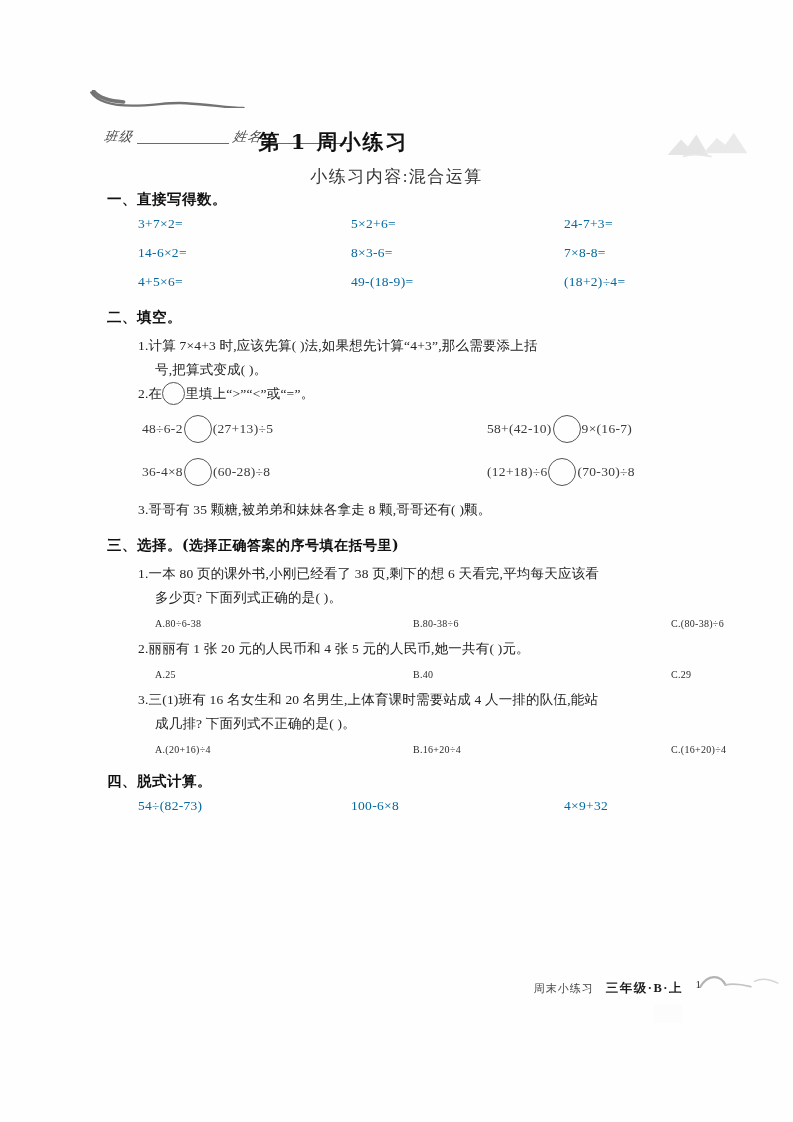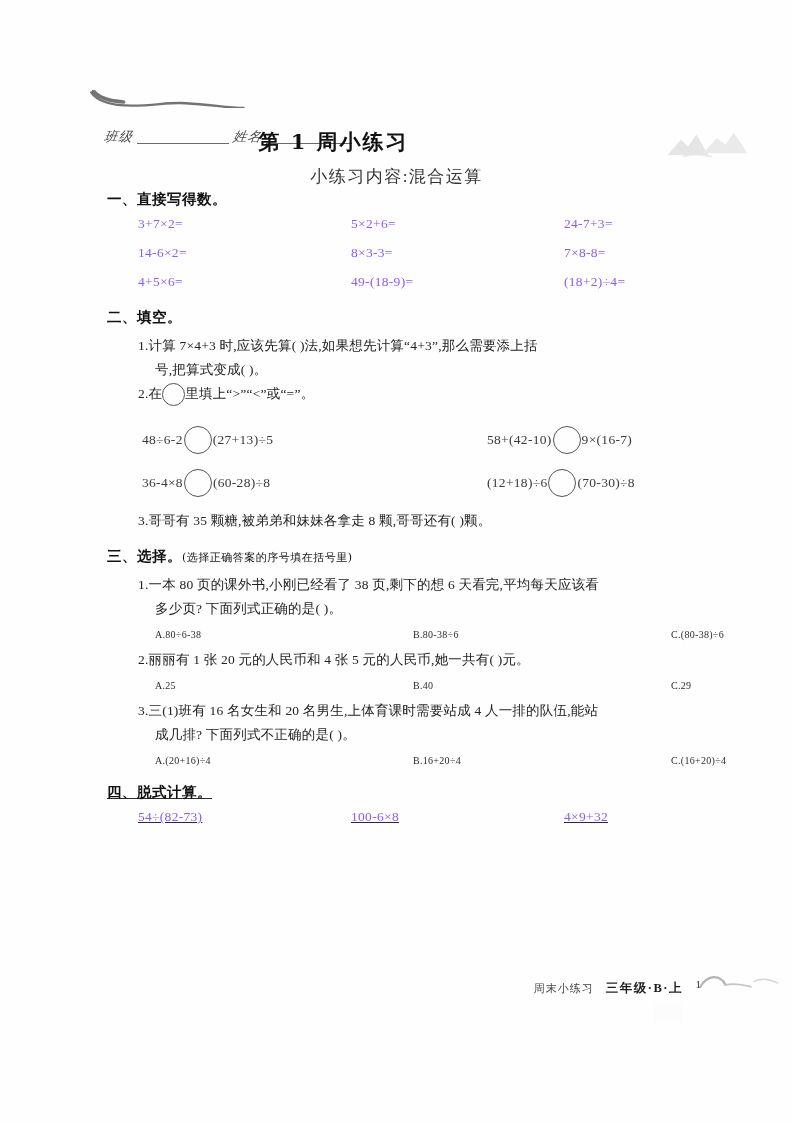--- a/index.html
+++ b/index.html
@@ -93,49 +93,49 @@
   }
   .sec-head {
     font-family: "DejaVu Serif", "Liberation Serif", serif;
     font-weight: bold;
     font-size: 14.5px;
     letter-spacing: 0.5px;
     color: #111;
     margin: 0 0 7px 0;
   }
   .sec-head .note {
-    font-weight: normal;
-    font-size: 11px;
+    font-weight: bold;
+    font-size: 14px;
     letter-spacing: 0.5px;
   }
   .grid3 {
     display: grid;
     grid-template-columns: 213px 213px 192px;
     row-gap: 13px;
     font-size: 13.5px;
-    color: #8b5cf6;
+    color: #0369a1;
     padding-left: 31px;
   }
   .expr { white-space: nowrap; letter-spacing: 0.3px; }
 
   .q {
     padding-left: 31px;
     font-size: 13.5px;
     line-height: 24px;
     color: #222;
     letter-spacing: 0.2px;
   }
   .q-ind { display: block; padding-left: 17px; }
 
   .cmp-grid {
     display: grid;
     grid-template-columns: 345px auto;
     row-gap: 15px;
     padding-left: 35px;
-    margin-top: 20px;
+    margin-top: 9px;
     font-size: 13.5px;
     color: #3a3a3a;
   }
   .cmp {
     display: inline-flex;
     align-items: center;
     white-space: nowrap;
     letter-spacing: 0.3px;
   }
   .circle {
@@ -146,21 +146,20 @@
     vertical-align: middle;
     margin: 0 1px;
     flex: 0 0 auto;
   }
   .circle.sm {
     width: 21px; height: 21px;
     margin: 0 0px;
   }
   .inline-circle-line {
     display: inline-flex;
-    align-items: center;
     white-space: nowrap;
   }
 
   .opts {
     display: grid;
     grid-template-columns: 213px 213px 192px;
     padding-left: 48px;
     font-size: 10px;
     color: #2b2b2b;
     margin-top: 8px;
@@ -245,21 +244,21 @@
 
   <div class="body">
 
     <div class="sec-block">
       <div class="sec-head">一、直接写得数。</div>
       <div class="grid3">
         <span class="expr">3+7×2=</span>
         <span class="expr">5×2+6=</span>
         <span class="expr">24-7+3=</span>
         <span class="expr">14-6×2=</span>
-        <span class="expr">8×3-3=</span>
+        <span class="expr">8×3-6=</span>
         <span class="expr">7×8-8=</span>
         <span class="expr">4+5×6=</span>
         <span class="expr">49-(18-9)=</span>
         <span class="expr">(18+2)÷4=</span>
       </div>
     </div>
 
     <div class="sec-block" style="margin-top:18px;">
       <div class="sec-head">二、填空。</div>
       <div class="q">
@@ -326,21 +325,21 @@
         <span>3.三(1)班有 16 名女生和 20 名男生,上体育课时需要站成 4 人一排的队伍,能站</span>
         <span class="q-ind">成几排? 下面列式不正确的是(          )。</span>
       </div>
       <div class="opts">
         <span>A.(20+16)÷4</span>
         <span>B.16+20÷4</span>
         <span>C.(16+20)÷4</span>
       </div>
     </div>
 
-    <div class="sec-block" style="margin-top:17px;text-decoration:underline;">
+    <div class="sec-block" style="margin-top:17px;">
       <div class="sec-head">四、脱式计算。</div>
       <div class="grid3">
         <span class="expr">54÷(82-73)</span>
         <span class="expr">100-6×8</span>
         <span class="expr">4×9+32</span>
       </div>
     </div>
 
   </div>
 

